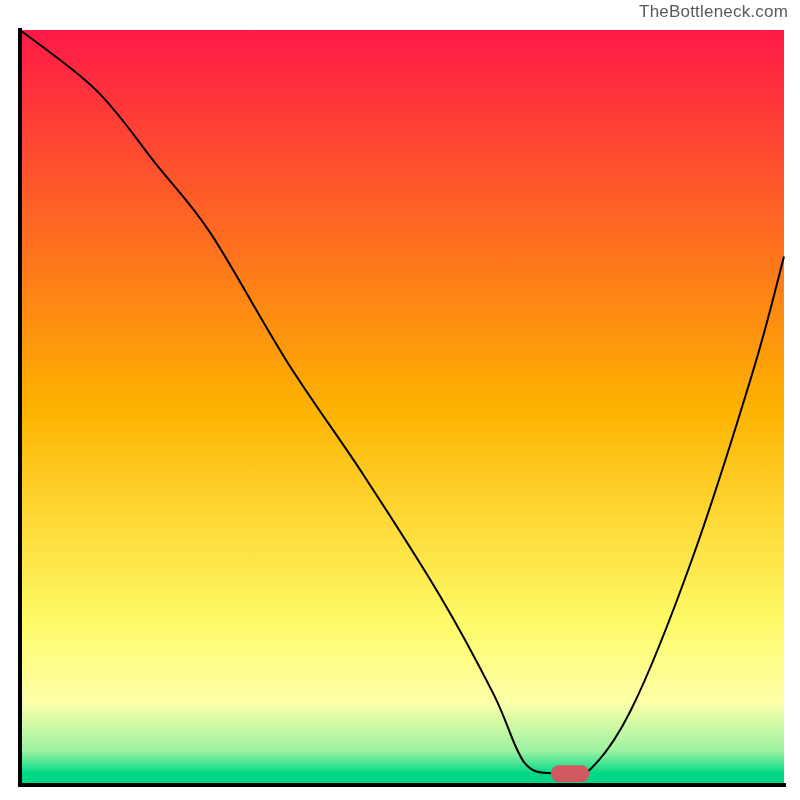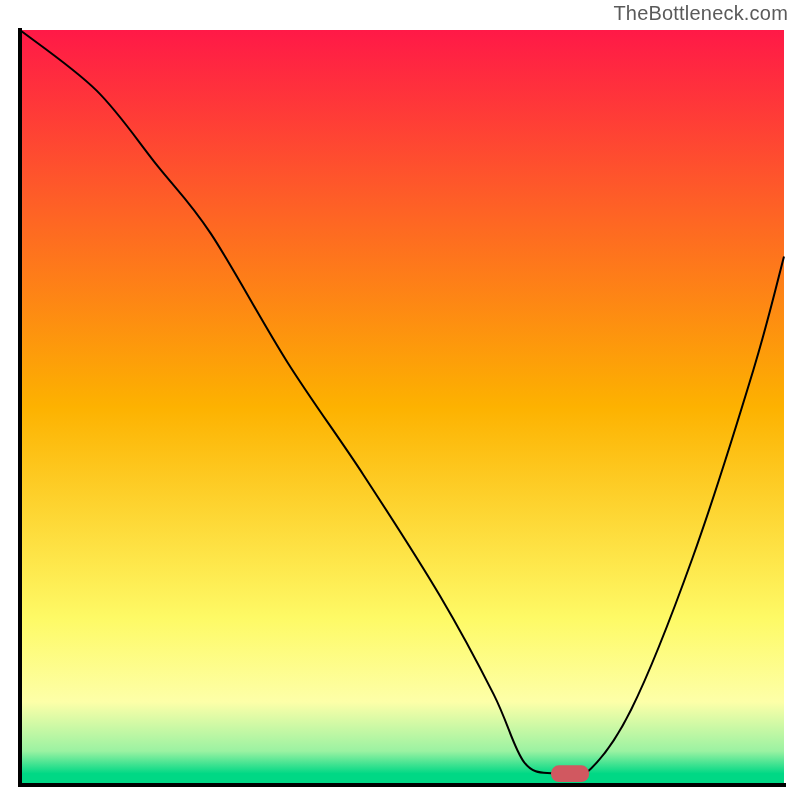--- a/index.html
+++ b/index.html
@@ -7,21 +7,21 @@
     padding: 0;
     width: 800px;
     height: 800px;
     background: #ffffff;
     font-family: Arial, Helvetica, sans-serif;
   }
   .watermark {
     position: absolute;
     top: 2px;
     right: 12px;
-    font-size: 20px;
+    font-size: 17px;
     font-weight: 500;
     color: #5a5a5a;
     letter-spacing: 0.2px;
     z-index: 10;
   }
   .chart-wrap {
     position: absolute;
     left: 0;
     top: 0;
     width: 800px;

